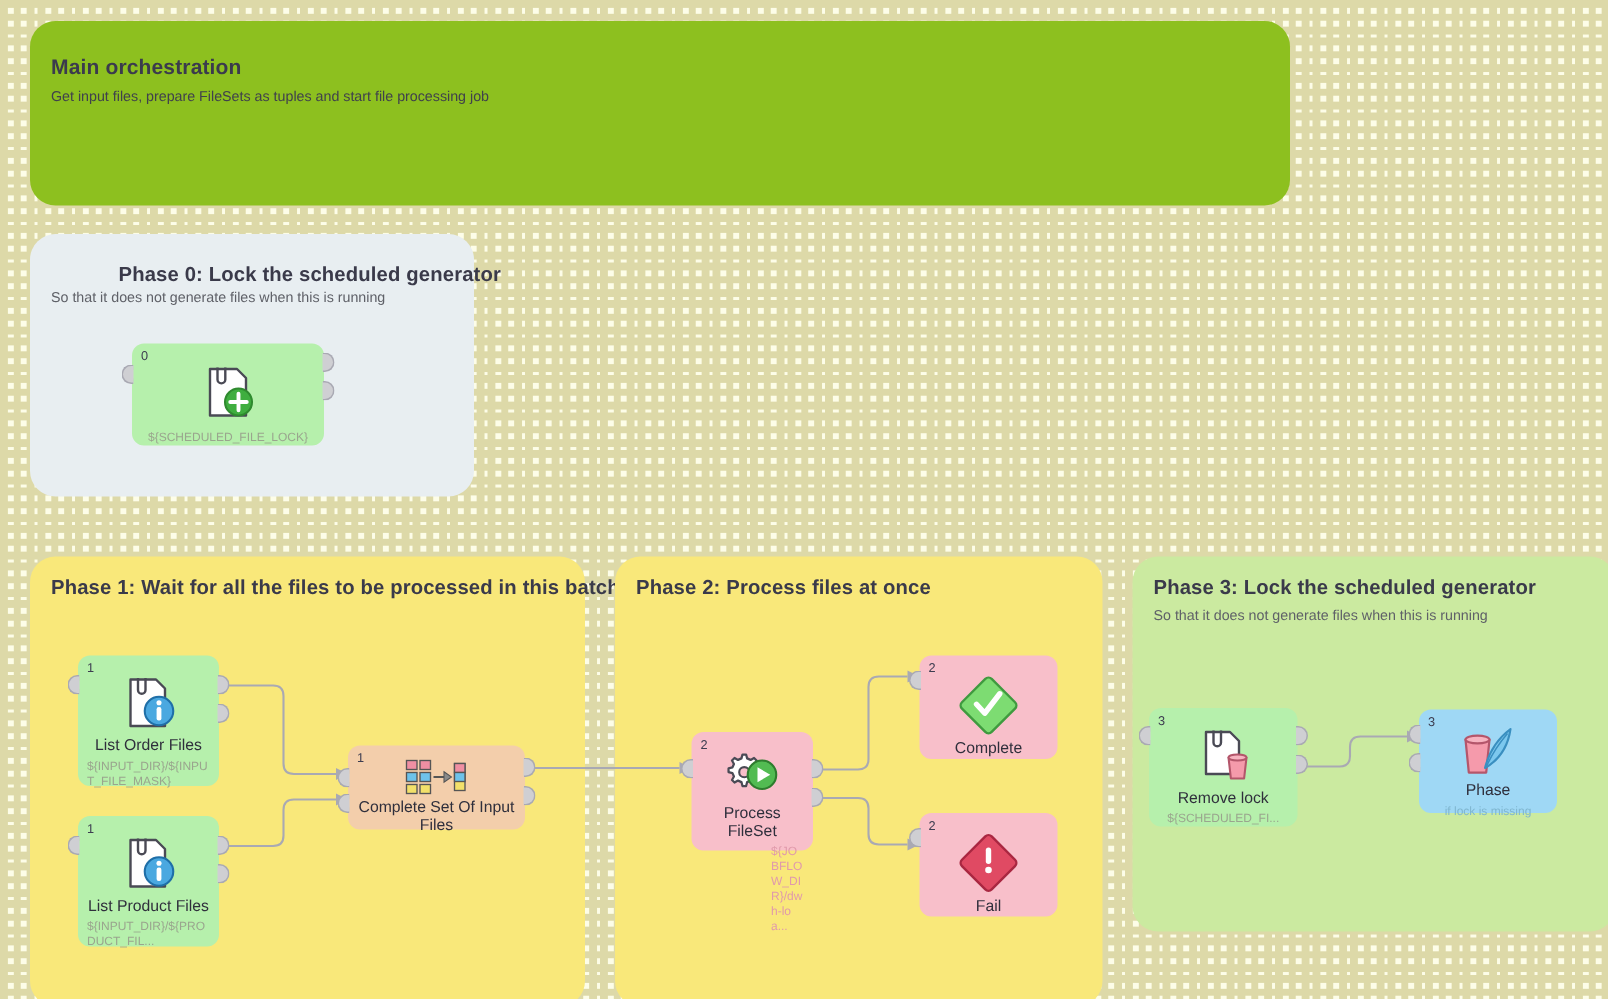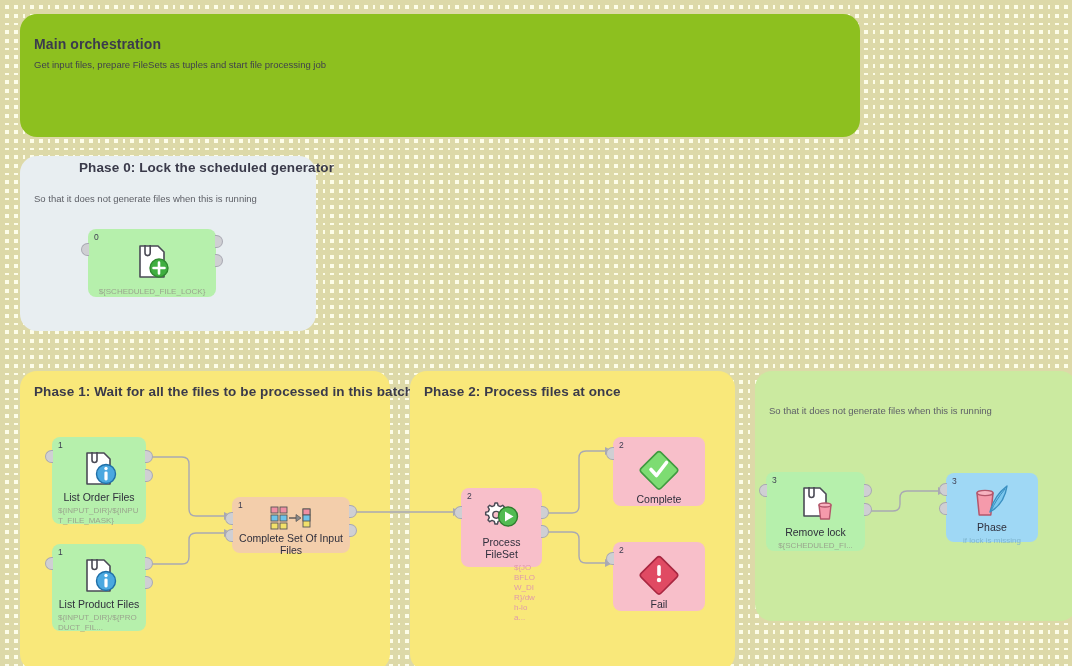--- a/index.html
+++ b/index.html
@@ -22,21 +22,21 @@
     font-size:13.5px;font-weight:bold;color:#3a3a4a;
     position:absolute;left:14px;top:10px;letter-spacing:.1px;white-space:nowrap;
   }
   .group-sub{
     font-size:9.5px;color:#5f6168;position:absolute;left:14px;top:30px;white-space:nowrap;
   }
   #grp-main{left:20px;top:14px;width:840px;height:123px;background:#8dc01f;}
   #grp-main .group-title{color:#3b3b4d;font-size:14px;top:22px;left:14px;}
   #grp-main .group-sub{color:#40414c;top:45px;left:14px;font-size:9.5px;}
   #grp-phase0{left:20px;top:156px;width:296px;height:175px;background:#e8eef1;}
-  #grp-phase0 .group-title{top:4px;padding-left:45px;}
+  #grp-phase0 .group-title{top:19px;padding-left:45px;}
   #grp-phase0 .group-sub{top:37px;}
   #grp-phase1{left:20px;top:371px;width:370px;height:300px;background:#f9e87a;}
   #grp-phase1 .group-title{top:13px;text-align:center;}
   #grp-phase2{left:410px;top:371px;width:325px;height:300px;background:#f9e87a;}
   #grp-phase2 .group-title{top:13px;}
   #grp-phase3{left:755px;top:371px;width:322px;height:250px;background:#cbeaa0;}
   #grp-phase3 .group-title{top:13px;}
   #grp-phase3 .group-sub{top:34px;}
 
   
@@ -105,20 +105,21 @@
 
   <div class="group" id="grp-phase1">
     <div class="group-title">Phase 1: Wait for all the files to be processed in this batch</div>
   </div>
 
   <div class="group" id="grp-phase2">
     <div class="group-title">Phase 2: Process files at once</div>
   </div>
 
   <div class="group" id="grp-phase3">
+    <div class="group-title">Phase 3: Lock the scheduled generator</div>
     <div class="group-sub">So that it does not generate files when this is running</div>
   </div>
 
   <svg class="edges" viewBox="0 0 1072 666">
 
     <path class="edge" d="M147,457 H182 Q189,457 189,464 V509 Q189,516 196,516 H224"></path>
     <polygon class="arrow" points="224,512 232,516 224,520"></polygon>
 
     <path class="edge" d="M147,564 H182 Q189,564 189,557 V540 Q189,533 196,533 H224"></path>
     <polygon class="arrow" points="224,529 232,533 224,537"></polygon>

